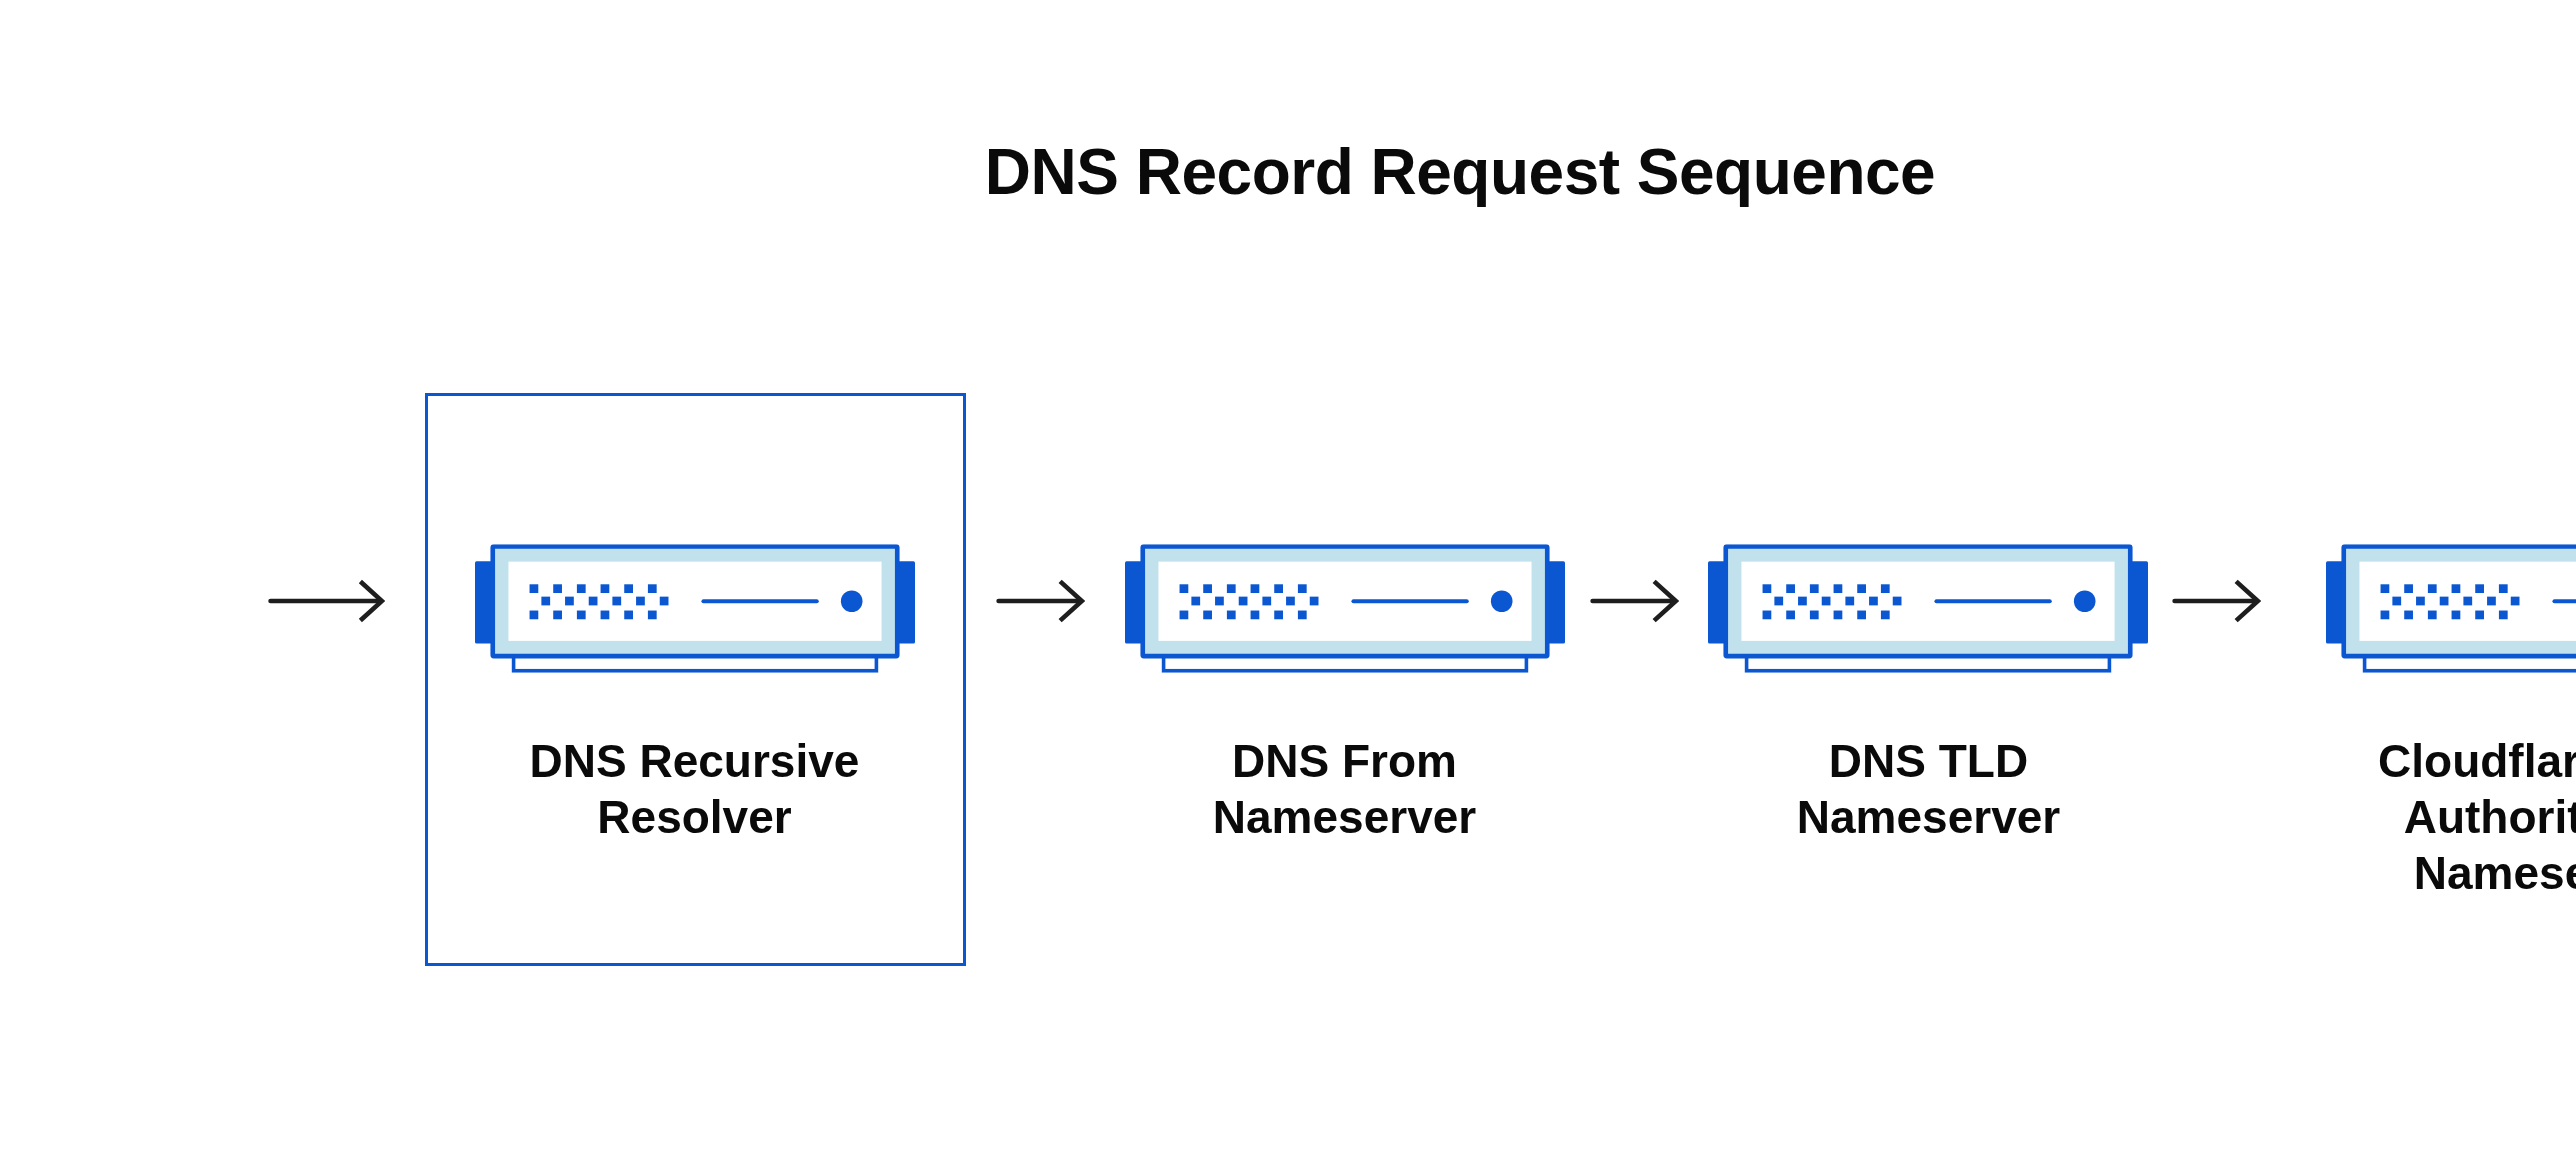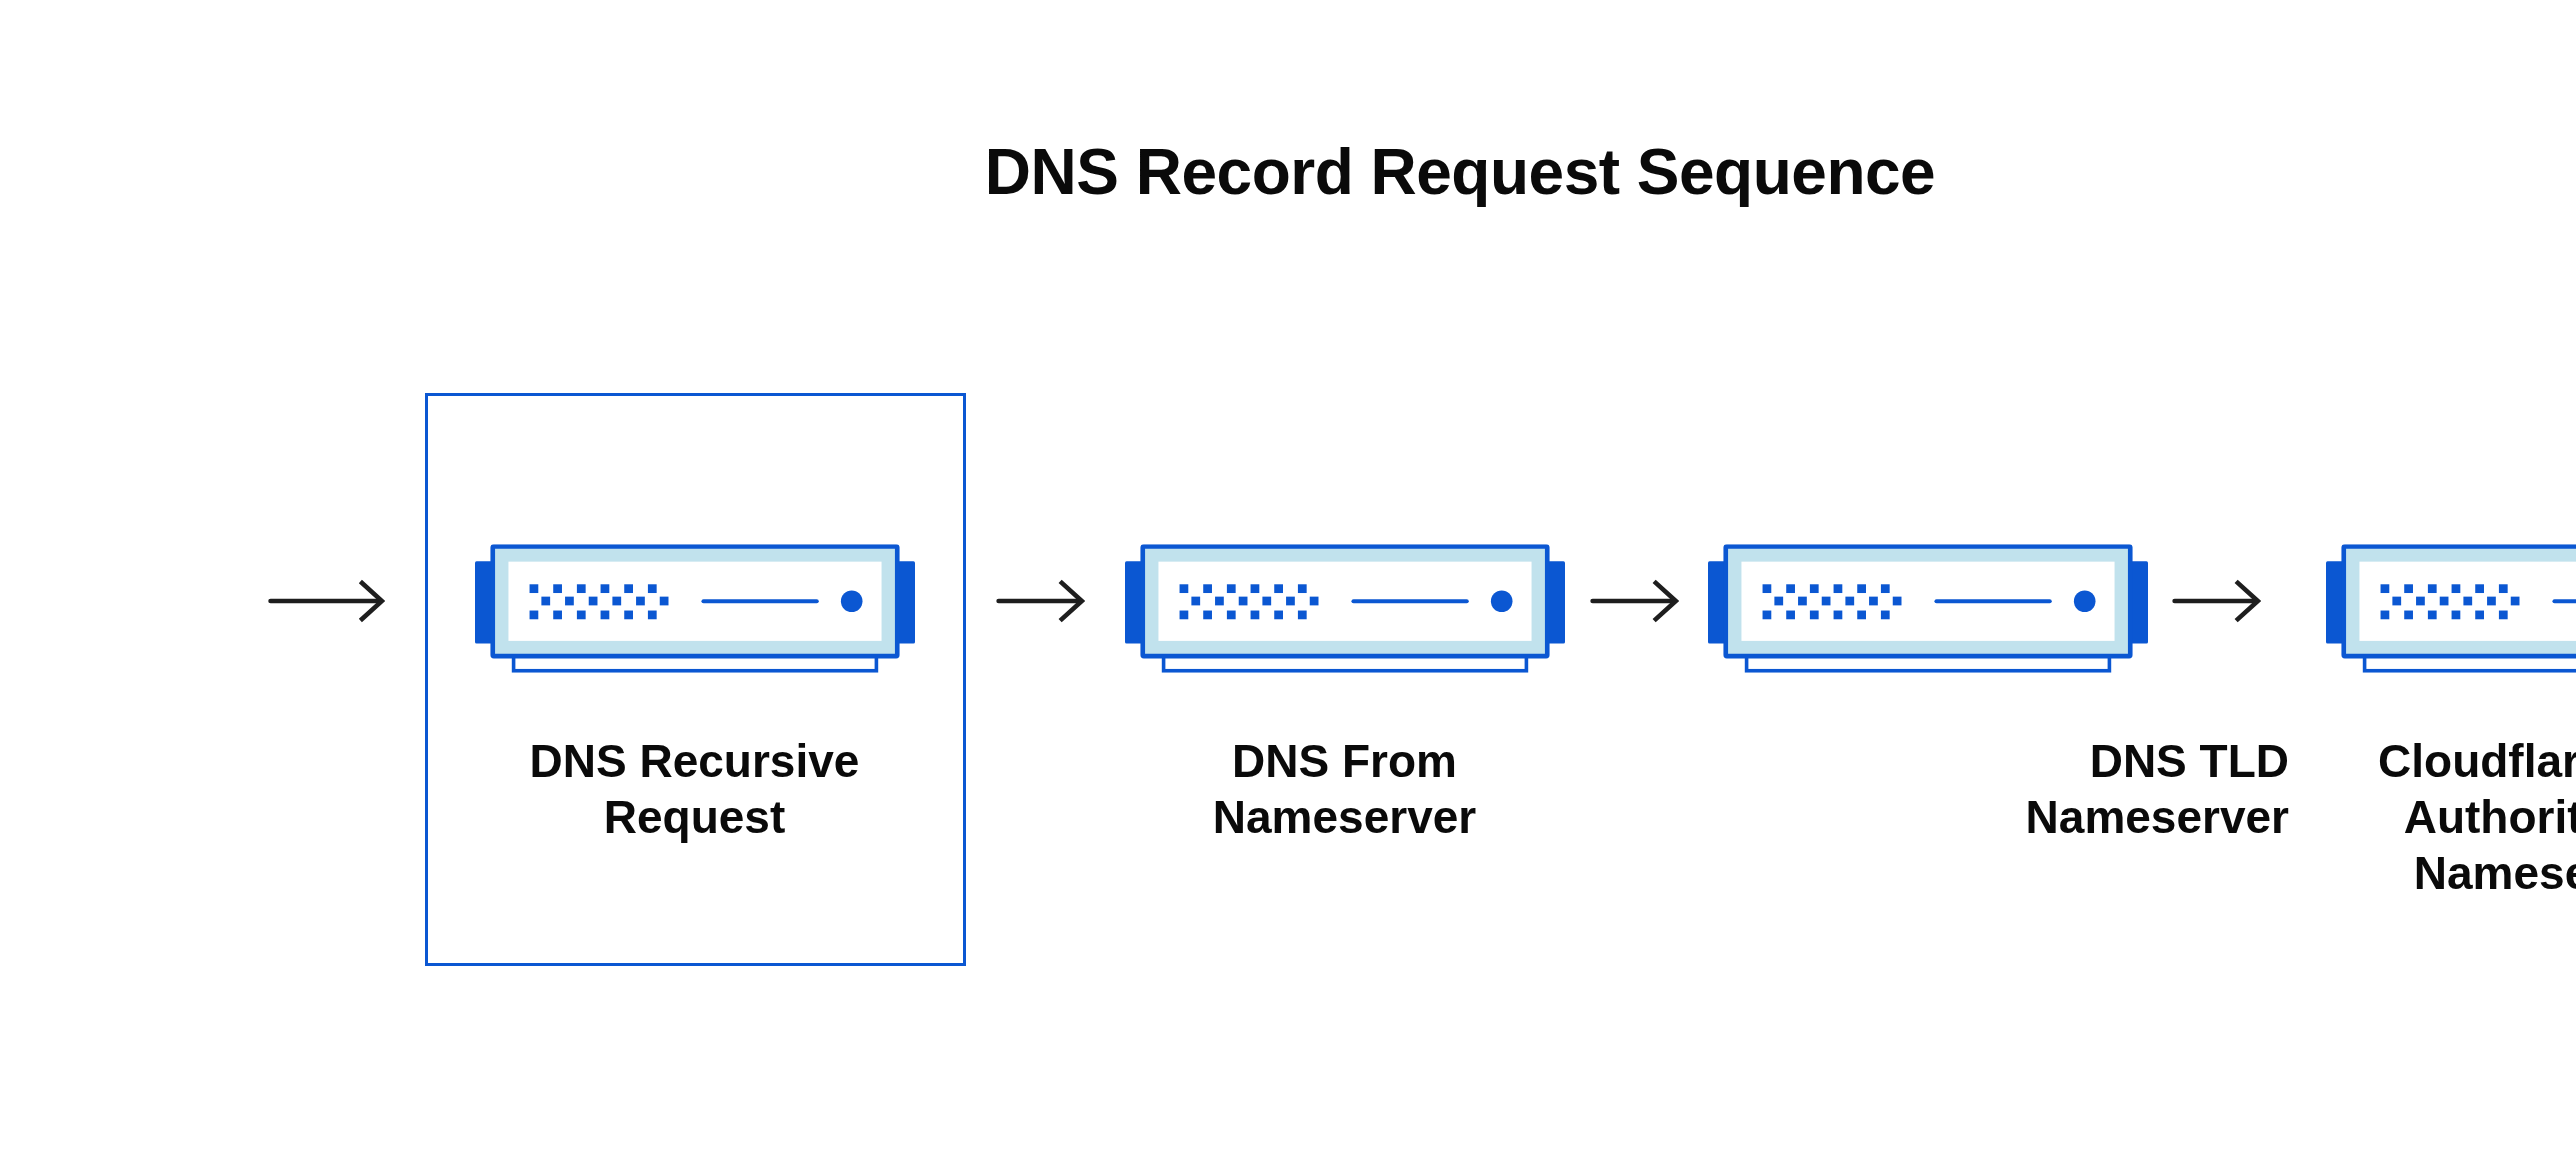--- a/index.html
+++ b/index.html
@@ -49,21 +49,21 @@
 
   .node-label{
     position:absolute;top:733px;width:721px;
     text-align:center;
     font-size:46px;font-weight:700;line-height:56px;
     color:var(--ink);
     white-space:pre-line;
   }
   .node-label.l1{left:334px;}
   .node-label.l2{left:984px;}
-  .node-label.l3{left:1568px;text-align:right;}
+  .node-label.l3{left:1568px;}
   .node-label.l4{left:2185px;}
 
   .flow-arrow{position:absolute;top:570px;height:62px;}
   .flow-arrow.a1{left:268px;width:117px;}
   .flow-arrow.a2{left:996px;width:89px;}
   .flow-arrow.a3{left:1590px;width:89px;}
   .flow-arrow.a4{left:2172px;width:89px;}
   .flow-arrow .shaft{stroke:var(--arrow);stroke-width:9;stroke-linecap:round;}
   .flow-arrow .head{stroke:var(--arrow);stroke-width:9;fill:none;stroke-linecap:butt;stroke-linejoin:miter;}
 
@@ -119,21 +119,21 @@
   <svg class="flow-arrow a1" viewBox="0 0 228 120">
     <line class="shaft" x1="5" y1="60" x2="215" y2="60"></line>
     <polyline class="head" points="180,22 222,60 180,98"></polyline>
   </svg>
 
   <div class="highlight-box"></div>
   <svg class="server-icon s1" viewBox="0 0 855 254">
     <use href="#server-icon"></use>
   </svg>
   <div class="node-label l1">DNS Recursive
-Request</div>
+Resolver</div>
 
   <svg class="flow-arrow a2" viewBox="0 0 172 120">
     <line class="shaft" x1="5" y1="60" x2="160" y2="60"></line>
     <polyline class="head" points="124,22 166,60 124,98"></polyline>
   </svg>
 
   <svg class="server-icon s2" viewBox="0 0 855 254">
     <use href="#server-icon"></use>
   </svg>
   <div class="node-label l2">DNS From

